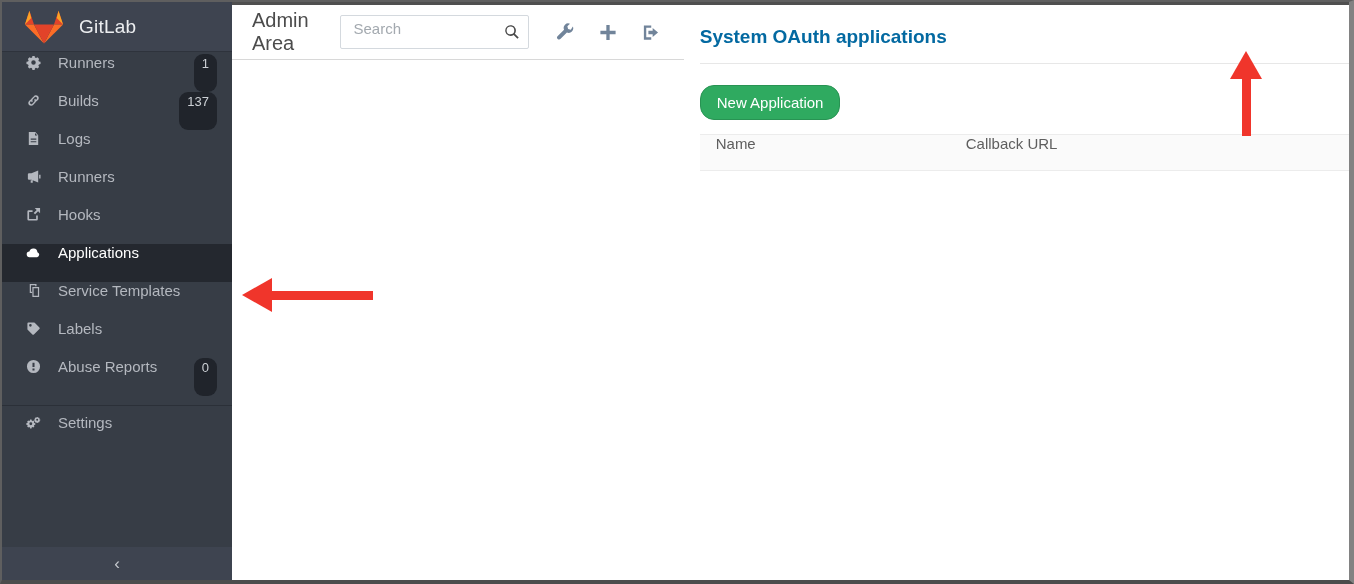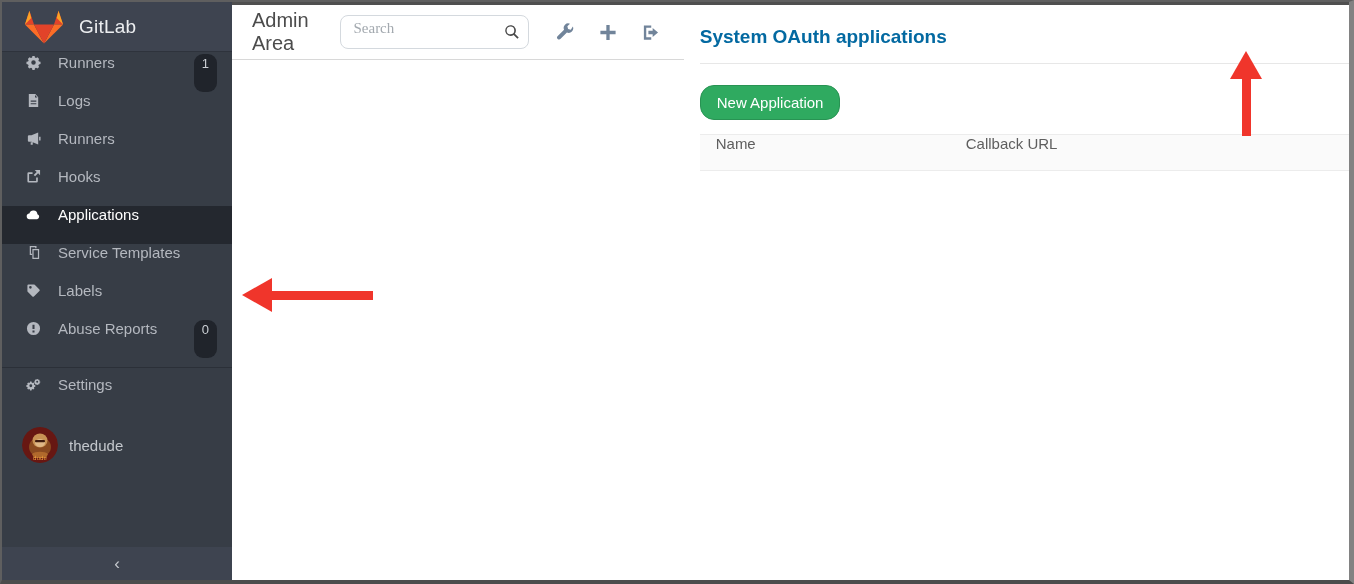--- a/index.html
+++ b/index.html
@@ -36,22 +36,22 @@
   .sidebar-spacer{flex:1}
   .collapse-bar{height:33px;flex:0 0 33px;background:var(--collapse-bg);display:flex;align-items:center;justify-content:center;
     color:#c6cacf;font-size:17px;cursor:pointer}
 
   
   .main{flex:1;display:flex;flex-direction:row;background:#fff;border-top:3px solid #4f4f4f;min-width:0}
   .topbar{height:55px;flex:0 0 55px;border-bottom:1px solid #d8d8d8;display:flex;align-items:center;padding:0 18px 0 20px}
   .page-title{font-size:20px;color:#4c4c4c}
   .topbar-spacer{flex:1}
   .search-box{position:relative;width:220px;height:34px;margin-right:26px}
-  .search-box input{width:100%;height:100%;border:1px solid #d4d9de;border-radius:8px;padding:0 34px 8px 12px;
-    font-size:15px;color:#555;outline:none;font-family:Liberation Serif, serif}
+  .search-box input{width:100%;height:100%;border:1px solid #d4d9de;border-radius:2px;padding:0 34px 8px 12px;
+    font-size:15px;color:#555;outline:none;font-family:Liberation Sans, sans-serif}
   .search-box input::placeholder{color:#a3a9af}
   .search-glyph{position:absolute;right:9px;top:8px;width:17px;height:17px;color:#4a4a4a;cursor:pointer}
   .search-glyph svg{width:17px;height:17px;fill:currentColor}
   .topbar-icons{display:flex;align-items:center;gap:22px;padding-right:4px}
   .tb-icon{width:21px;height:20px;color:var(--topbar-icon);cursor:pointer;display:flex;align-items:center;justify-content:center}
   .tb-icon svg{width:20px;height:19px;fill:currentColor}
 
   .content{padding:21px 17px 0 16px}
   .content h3{font-size:19px;font-weight:700;color:#0369a1;margin-bottom:15px}
   .content .desc{font-size:15px;color:#575757;margin-bottom:21px}
@@ -97,20 +97,30 @@
               <svg viewBox="0 0 16 16" xmlns="http://www.w3.org/2000/svg">
                 <path fill-rule="evenodd" d="M6.8 1h2.4l.3 1.7q.7.2 1.2.6l1.6-.8L14 4.2l-.8 1.6q.4.6.6 1.2l1.7.3v2.4l-1.7.3q-.2.7-.6 1.2l.8 1.6-1.7 1.7-1.6-.8q-.6.4-1.2.6l-.3 1.7H6.8l-.3-1.7q-.7-.2-1.2-.6l-1.6.8L2 12.8l.8-1.6q-.4-.6-.6-1.2L.5 9.7V7.3l1.7-.3q.2-.7.6-1.2L2 4.2l1.7-1.7 1.6.8q.6-.4 1.2-.6zM8 10.4a2.4 2.4 0 1 0 0-4.8 2.4 2.4 0 0 0 0 4.8z"></path>
               </svg>
             </span>
     <span class="nav-label">Runners</span>
     <span class="nav-badge">1</span>
   </div>
           <div class="nav-item">
     <span class="nav-icon">
               <svg viewBox="0 0 16 16" xmlns="http://www.w3.org/2000/svg">
+                <path d="M6.2 9.8a3 3 0 0 1 0-4.2l2-2a3 3 0 1 1 4.2 4.2L11.1 9.1 10 8l1.3-1.3a1.45 1.45 0 1 0-2.05-2.05l-2 2A1.45 1.45 0 0 0 7.3 8.7z"></path>
+                <path d="M9.8 6.2a3 3 0 0 1 0 4.2l-2 2a3 3 0 1 1-4.2-4.2L4.9 6.9 6 8 4.7 9.3a1.45 1.45 0 1 0 2.05 2.05l2-2A1.45 1.45 0 0 0 8.7 7.3z"></path>
+              </svg>
+            </span>
+    <span class="nav-label">Builds</span>
+    <span class="nav-badge">137</span>
+  </div>
+          <div class="nav-item">
+    <span class="nav-icon">
+              <svg viewBox="0 0 16 16" xmlns="http://www.w3.org/2000/svg">
                 <path fill-rule="evenodd" d="M3 1h7l3 3.5V15H3zM9.6 2.2v2.6h2.6zM5 8h6v1.2H5zm0 2.8h6V12H5z"></path>
               </svg>
             </span>
     <span class="nav-label">Logs</span>
 
   </div>
           <div class="nav-item">
     <span class="nav-icon">
               <svg viewBox="0 0 16 16" xmlns="http://www.w3.org/2000/svg">
                 <path d="M13 1.5v13l-7.2-3H3.2A1.2 1.2 0 0 1 2 10.3V5.7a1.2 1.2 0 0 1 1.2-1.2h2.6zM5 12h2.2v2.6H5zM14 6h1.5v4H14z"></path>
@@ -176,34 +186,20 @@
                 <path fill-rule="evenodd" d="M6.8 1h2.4l.3 1.7q.7.2 1.2.6l1.6-.8L14 4.2l-.8 1.6q.4.6.6 1.2l1.7.3v2.4l-1.7.3q-.2.7-.6 1.2l.8 1.6-1.7 1.7-1.6-.8q-.6.4-1.2.6l-.3 1.7H6.8l-.3-1.7q-.7-.2-1.2-.6l-1.6.8L2 12.8l.8-1.6q-.4-.6-.6-1.2L.5 9.7V7.3l1.7-.3q.2-.7.6-1.2L2 4.2l1.7-1.7 1.6.8q.6-.4 1.2-.6zM8 10.4a2.4 2.4 0 1 0 0-4.8 2.4 2.4 0 0 0 0 4.8z"></path>
               </g>
               <g transform="translate(10.5,0) scale(0.55)">
                 <path fill-rule="evenodd" d="M6.8 1h2.4l.3 1.7q.7.2 1.2.6l1.6-.8L14 4.2l-.8 1.6q.4.6.6 1.2l1.7.3v2.4l-1.7.3q-.2.7-.6 1.2l.8 1.6-1.7 1.7-1.6-.8q-.6.4-1.2.6l-.3 1.7H6.8l-.3-1.7q-.7-.2-1.2-.6l-1.6.8L2 12.8l.8-1.6q-.4-.6-.6-1.2L.5 9.7V7.3l1.7-.3q.2-.7.6-1.2L2 4.2l1.7-1.7 1.6.8q.6-.4 1.2-.6zM8 10.4a2.4 2.4 0 1 0 0-4.8 2.4 2.4 0 0 0 0 4.8z"></path>
               </g>
             </svg>
           </span>
         <span class="nav-label">Settings</span>
       </div>
 
-      <div class="sidebar-user">
-        <span class="avatar">
-            <svg viewBox="0 0 36 36" xmlns="http://www.w3.org/2000/svg">
-              <circle cx="18" cy="18" r="18" fill="#671712"></circle>
-              <ellipse cx="18" cy="20" rx="11" ry="10" fill="#8a4a20"></ellipse>
-              <ellipse cx="18" cy="13.5" rx="7.5" ry="7" fill="#c89254"></ellipse>
-              <ellipse cx="18" cy="16" rx="5" ry="4" fill="#e0b887"></ellipse>
-              <rect x="13" y="13" width="10" height="2.2" rx="1" fill="#3d1a0d"></rect>
-              <path d="M10 27c3-3 13-3 16 0l-2 4H12z" fill="#b0692c"></path>
-              <text x="18" y="33" font-size="5.5" fill="#f2a13e" text-anchor="middle" font-family="DejaVu Sans">dude</text>
-            </svg>
-          </span>
-        <span class="user-name">thedude</span>
-      </div>
 
       <div class="sidebar-spacer"></div>
 
       <div class="collapse-bar">
         <span>‹</span>
       </div>
     </aside>
 
     <section class="main">
       <header class="topbar">

